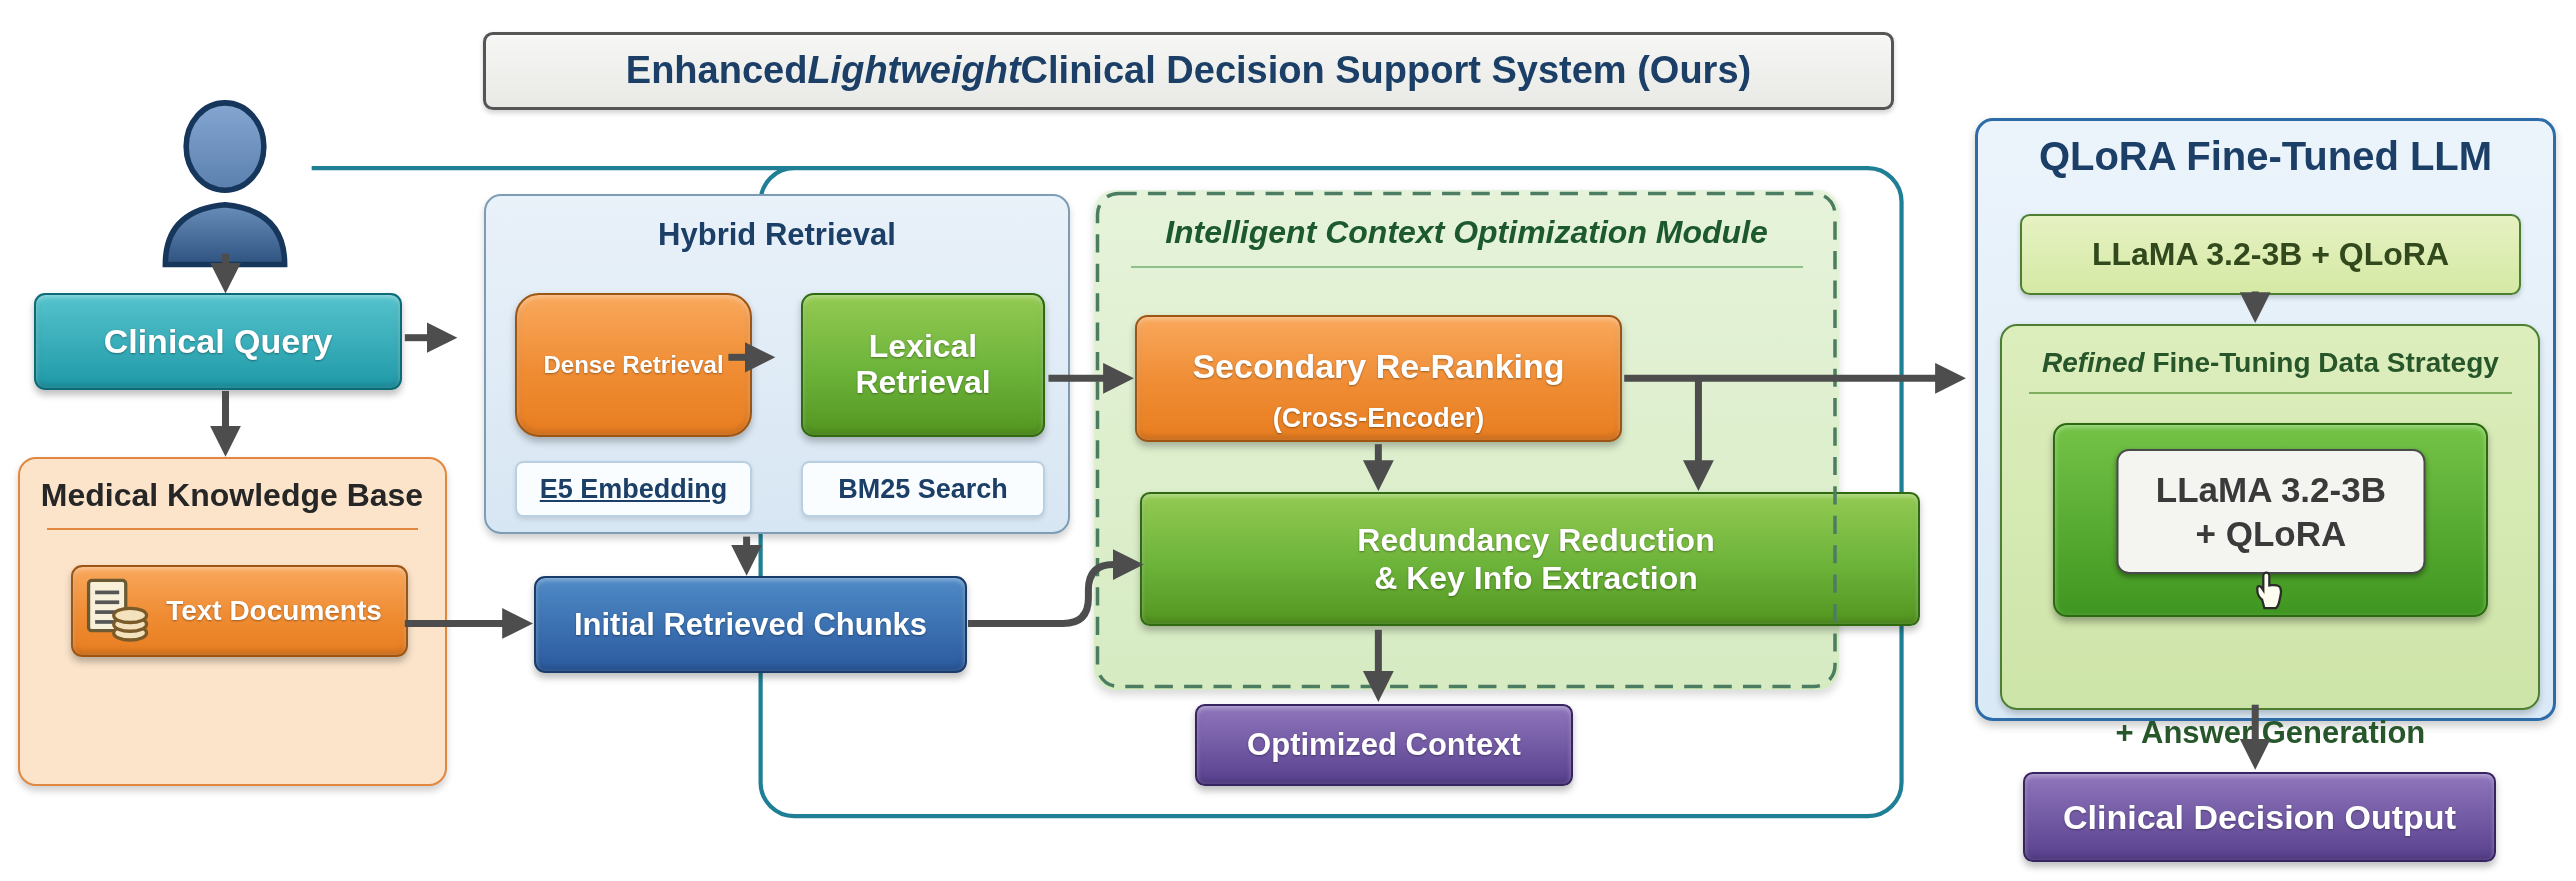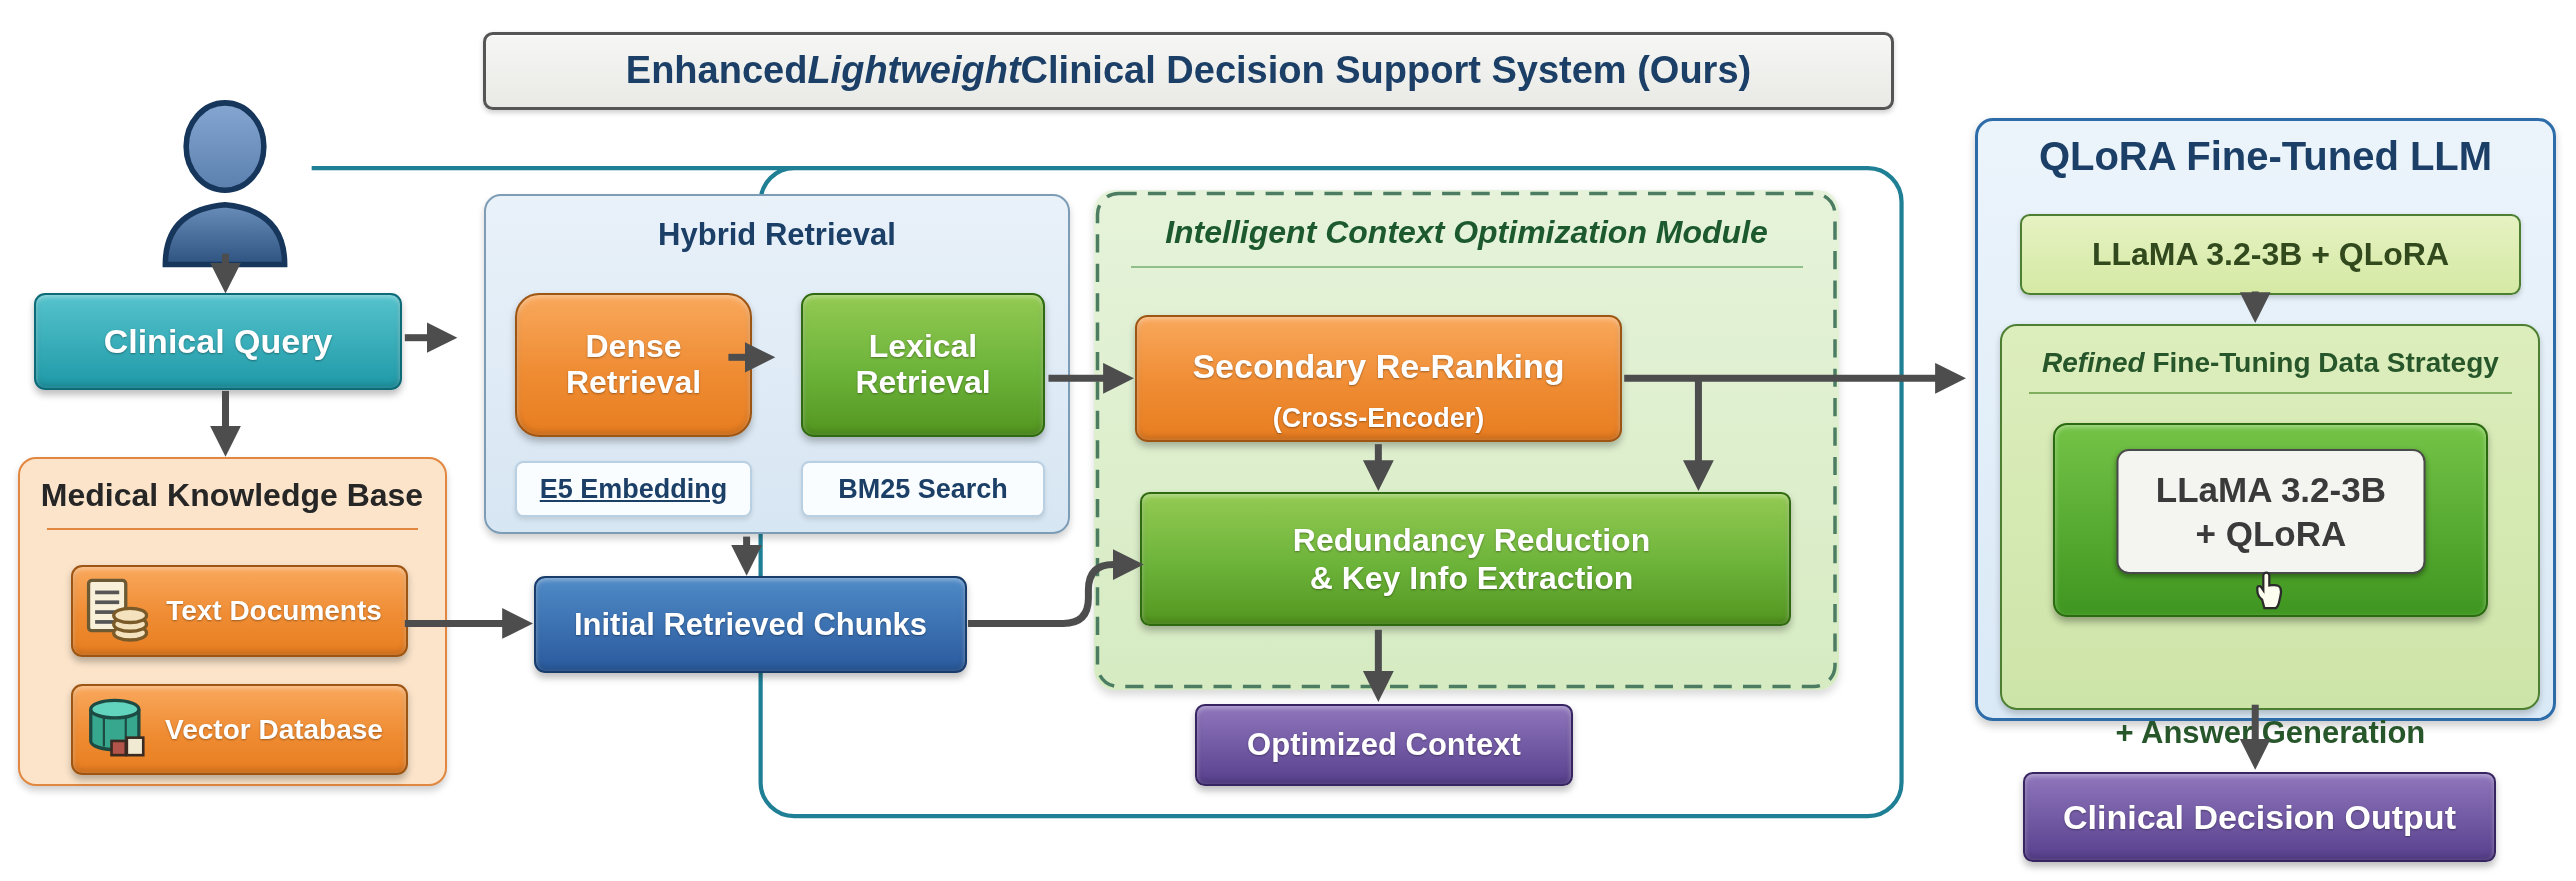--- a/index.html
+++ b/index.html
@@ -39,35 +39,35 @@
     font-size:28px;}
   .mkb-btn .lbl{flex:1;text-align:center;padding-right:9.8px;}
   .btn1{top:106px;height:88px;} .btn2{top:225px;height:87px;}
   .mkb-icon{width:70px;height:70px;margin-left:9.8px;flex:0 0 auto;}
 
   
   .hybrid{left:484px;top:194px;width:586px;height:340px;z-index:10;
     background:linear-gradient(180deg,#e9f1f9,#d7e6f3);
     border:2.8px solid var(--lightblue_border);border-radius:17px;box-shadow:0 4.2px 7px rgba(0,0,0,.18);}
   .hybrid-title{margin-top:21px;text-align:center;font-size:31px;font-weight:bold;color:var(--navy_text);}
-  .dense{left:29px;top:97px;width:237px;height:144px;border-radius:24px;font-size:32px;line-height:1.12;}
+  .dense{left:29px;top:97px;width:237px;height:144px;border-radius:24px;font-size:24px;line-height:1.12;}
   .lexical{left:315px;top:97px;width:244px;height:144px;border-radius:12.6px;font-size:32px;line-height:1.12;}
   .subchip{position:absolute;background:#fafdff;border:2.1px solid #b9cfe2;border-radius:8.4px;
     font-size:27px;font-weight:bold;color:var(--navy_text);box-shadow:0 2.1px 4.2px rgba(0,0,0,.10);}
   .e5{left:29px;top:265px;width:237px;height:56px;text-decoration:underline;}
   .bm25{left:315px;top:265px;width:244px;height:56px;}
 
   
   .icom{left:1094px;top:190px;width:745px;height:500px;z-index:10;
     background:linear-gradient(180deg,#e6f3da,#d6ebc2);border-radius:21px;box-shadow:0 4.2px 8.4px rgba(0,0,0,.15);}
   .icom-title{margin-top:24px;text-align:center;font-size:32px;font-weight:bold;font-style:italic;color:var(--module_title);}
   .icom-div{width:672px;margin:15.4px auto 0;border-top:2.1px solid #8fbf8a;}
   .secondary{left:41px;top:125px;width:487px;height:127px;border-radius:12.6px;flex-direction:column;}
   .secondary .l1{font-size:34px;margin-top:24px;} .secondary .l2{font-size:27px;margin-top:17px;}
-  .redundancy{left:46px;top:302px;width:651px;height:134px;border-radius:9.8px;flex-direction:column;font-size:32px;line-height:1.2;padding-left:12px;}
+  .redundancy{left:46px;top:302px;width:780px;height:134px;border-radius:9.8px;flex-direction:column;font-size:32px;line-height:1.2;padding-left:12px;}
   .optimized{left:1195px;top:704px;width:378px;height:82px;border-radius:9.8px;font-size:31px;}
 
   
   .qlora{left:1975px;top:118px;width:581px;height:603px;z-index:10;
     background:linear-gradient(180deg,#ecf4fb,#d9e9f6);
     border:3.5px solid var(--qlora_border);border-radius:18px;box-shadow:0 4.2px 8.4px rgba(0,0,0,.2);}
   .qlora-title{margin-top:12.6px;text-align:center;font-size:40px;font-weight:bold;color:var(--navy_text);}
   .chip{position:absolute;left:42px;top:93px;width:497px;height:77px;background:linear-gradient(180deg,#e6f2c2,#d5e9a4);
     border:2.8px solid var(--chip_border);border-radius:9.8px;font-size:32px;font-weight:bold;color:var(--chip_text);
     box-shadow:0 2.8px 5.6px rgba(0,0,0,.18);}
@@ -133,31 +133,20 @@
         <line x1="12" y1="24" x2="34" y2="24" stroke="#555" stroke-width="3.4"></line>
         <line x1="12" y1="33" x2="34" y2="33" stroke="#555" stroke-width="3.4"></line>
         <line x1="12" y1="42" x2="30" y2="42" stroke="#555" stroke-width="3.4"></line>
         <g stroke="#7a5a28" stroke-width="3" fill="#f3e2bd">
           <ellipse cx="44" cy="52" rx="15" ry="6.5"></ellipse>
           <ellipse cx="44" cy="44" rx="15" ry="6.5"></ellipse>
           <ellipse cx="44" cy="36" rx="15" ry="6.5"></ellipse>
         </g>
       </svg>
       <span class="lbl">Text Documents</span>
-    </div>
-    <div class="mkb-btn node orange btn2">
-      <svg class="mkb-icon" viewBox="0 0 64 64">
-        <path d="M8 13 V42 A22 8 0 0 0 52 42 V13" fill="#37a78e" stroke="#1d4a42" stroke-width="3"></path>
-        <line x1="20" y1="20" x2="20" y2="47" stroke="#1d4a42" stroke-width="2"></line>
-        <line x1="40" y1="20" x2="40" y2="47" stroke="#1d4a42" stroke-width="2"></line>
-        <ellipse cx="30" cy="13" rx="22" ry="8" fill="#62d3bd" stroke="#1d4a42" stroke-width="3"></ellipse>
-        <rect x="27" y="42" width="13" height="13" fill="#b2544a" stroke="#3a2a22" stroke-width="2.4"></rect>
-        <rect x="41" y="39" width="15" height="16" fill="#f1ead2" stroke="#3a2a22" stroke-width="2.4"></rect>
-      </svg>
-      <span class="lbl">Vector Database</span>
     </div>
   </div>
 
   <div class="abs hybrid">
     <div class="hybrid-title">Hybrid Retrieval</div>
     <div class="abs flexc node orange dense">
       <span>Dense Retrieval</span>
     </div>
     <div class="abs flexc node green lexical">
       <span>Lexical Retrieval</span>

